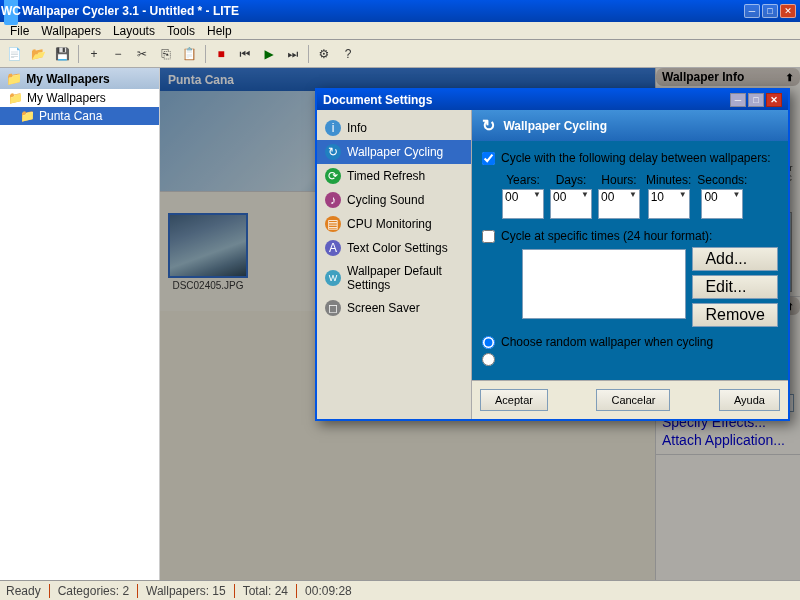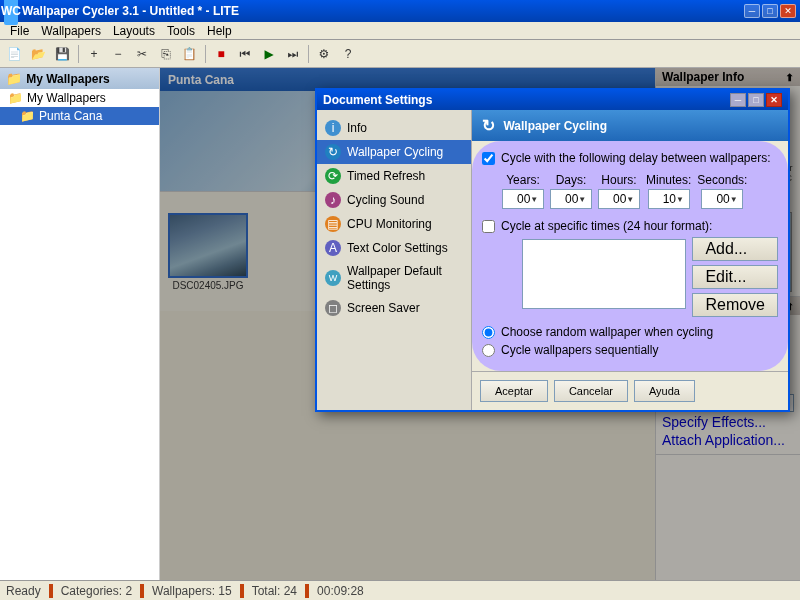--- a/index.html
+++ b/index.html
@@ -103,21 +103,21 @@
       height: 20px;
       background: #ece9d8;
       border-top: 1px solid #999;
       display: flex;
       align-items: center;
       padding: 0 6px;
       font-size: 10px;
       color: #444;
       gap: 8px;
     }
-    .status-section { border-right: 4px solid #c2410c; padding-right: 8px; }
+    .status-section { border-right: 1px solid #c2410c; padding-right: 8px; }
 
     
     .right-sidebar {
       width: 145px;
       background: #f5f3eb;
       border-left: 1px solid #ccc;
       overflow: hidden;
       font-size: 11px;
     }
     .sidebar-section {
@@ -126,20 +126,21 @@
     }
     .sidebar-title {
       background: linear-gradient(to bottom, #d8d0c8, #c8c0b8);
       margin: -4px -6px 4px -6px;
       padding: 2px 6px;
       font-weight: bold;
       font-size: 11px;
       display: flex;
       justify-content: space-between;
       align-items: center;
+      border-radius: 7px;
     }
     .sidebar-expand { font-size: 10px; cursor: pointer; }
     .wallpaper-name { font-weight: bold; font-size: 12px; color: #000; margin-bottom: 2px; }
     .wallpaper-desc { color: #666; font-style: italic; margin-bottom: 4px; }
     .enabled-badge {
       background: #e8f0ff;
       border: 1px solid #99b0dd;
       padding: 1px 6px;
       display: inline-flex;
       align-items: center;
@@ -247,40 +248,38 @@
       color: white;
       padding: 6px 10px;
       font-size: 13px;
       font-weight: bold;
       display: flex;
       align-items: center;
       gap: 8px;
     }
     .content-body {
       padding: 10px;
-      background: #c4b5fd;
-      border-radius: 29px;
+      background: #0369a1;
     }
     .checkbox-row { display: flex; align-items: center; gap: 6px; margin-bottom: 8px; font-size: 11px; }
     .time-grid {
       display: flex;
       gap: 6px;
       margin: 6px 0 10px 20px;
       align-items: center;
     }
     .time-col { display: flex; flex-direction: column; align-items: center; gap: 2px; font-size: 10px; }
     .time-select {
       width: 42px;
-      height: 20px;
+      height: 30px;
       border: 1px solid #7f9db9;
       background: white;
       display: flex;
-      align-items: center;
       justify-content: space-between;
-      padding: 0 14px;
+      padding: 0 2px;
       font-size: 11px;
       cursor: pointer;
     }
     .time-arrow { font-size: 8px; color: #333; }
 
     .cycle-specific-row { display: flex; align-items: center; gap: 6px; margin-bottom: 4px; font-size: 11px; }
     .times-list {
       border: 1px solid #7f9db9;
       background: white;
       height: 70px;
@@ -299,21 +298,21 @@
     }
 
     .radio-section { margin-top: 8px; }
     .radio-row { display: flex; align-items: center; gap: 6px; margin: 4px 0; font-size: 11px; }
 
     .dialog-footer {
       background: #ece9d8;
       border-top: 1px solid #aaa;
       padding: 8px;
       display: flex;
-      justify-content: flex-start;
+      justify-content: space-between;
       gap: 6px;
     }
     .footer-btn {
       border: 1px solid #7f9db9;
       background: linear-gradient(to bottom, #f5f3eb, #e0ddd0);
       padding: 4px 14px;
       cursor: pointer;
       font-size: 11px;
     }
 
@@ -597,21 +596,20 @@
                   </div>
                 </div>
 
                 <div class="radio-section">
                   <div class="radio-row">
                     <input type="radio" name="cycle-mode" checked="" style="">
                     <span>Choose random wallpaper when cycling</span>
                   </div>
                   <div class="radio-row">
                     <input type="radio" name="cycle-mode" style="">
-                    <span>Cycle wallpapers sequentially</span>
                   </div>
                 </div>
               </div>
 
               <div class="dialog-footer">
                 <button class="footer-btn">Aceptar</button>
                 <button class="footer-btn">Cancelar</button>
                 <button class="footer-btn">Ayuda</button>
               </div>
             </div>

